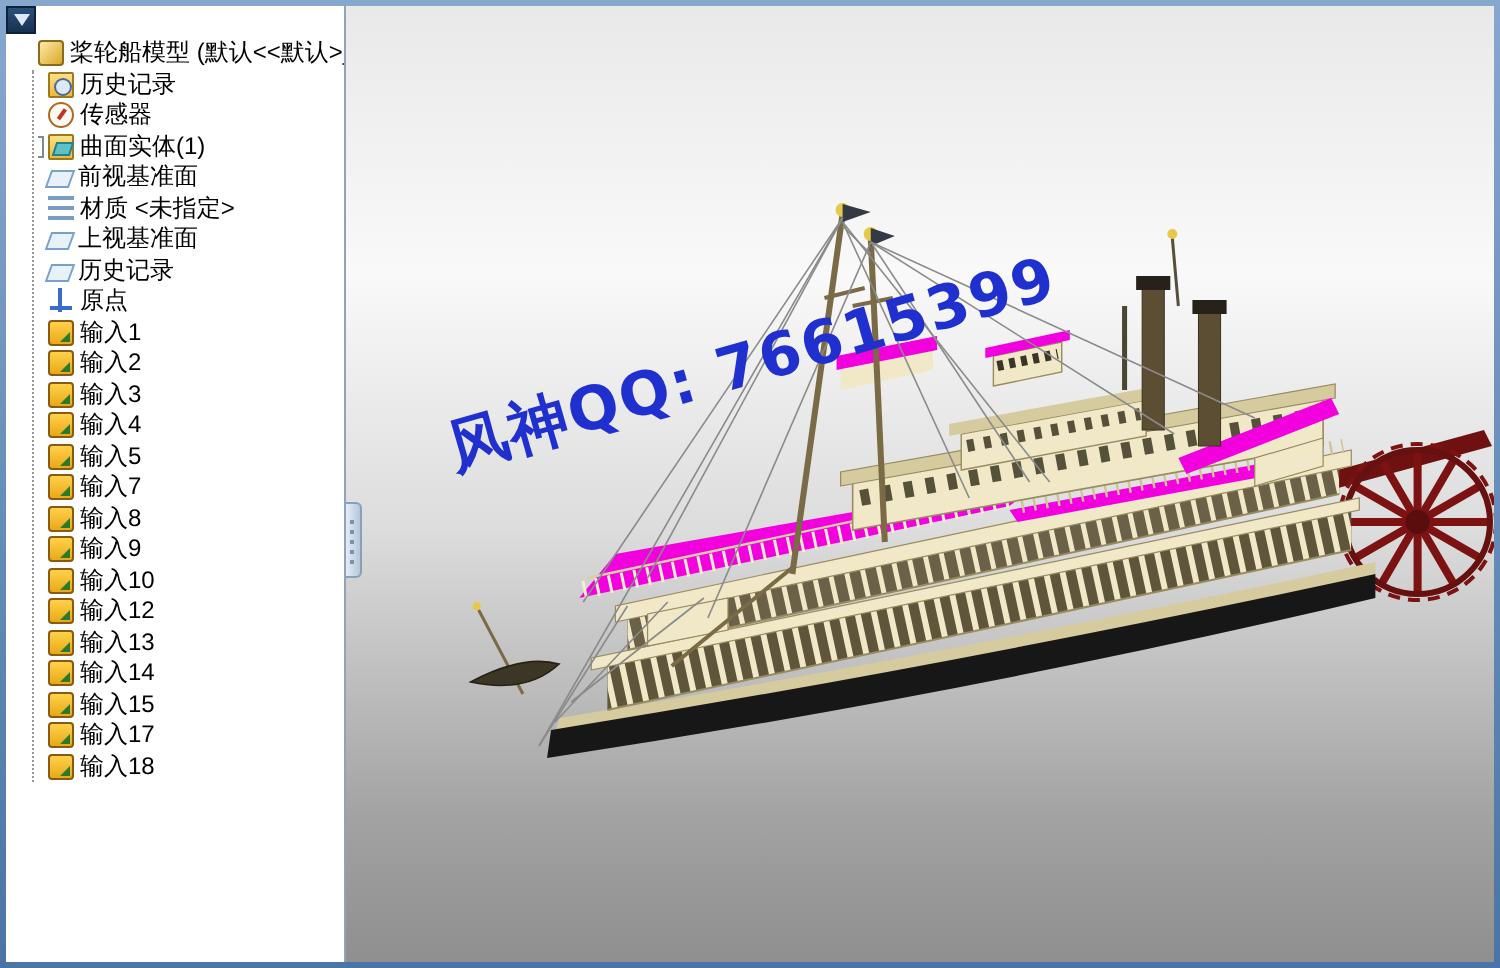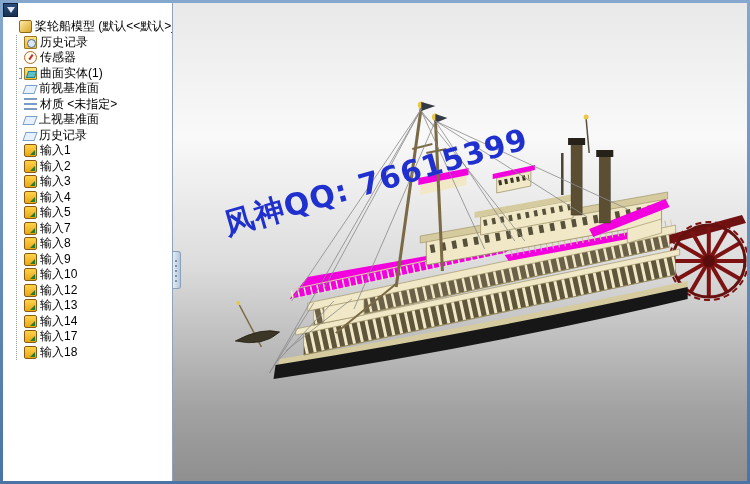--- a/index.html
+++ b/index.html
@@ -123,20 +123,25 @@
             <span class="ticon plane-icon"></span>
             <span class="tlabel">上视基准面</span>
           </div>
 
           <div class="tree-row">
             <span class="expander none"></span>
             <span class="ticon plane-icon"></span>
             <span class="tlabel">历史记录</span>
           </div>
 
+          <div class="tree-row">
+            <span class="expander none"></span>
+            <span class="ticon origin-icon"></span>
+            <span class="tlabel">原点</span>
+          </div>
 
           <div class="tree-row">
             <span class="expander none"></span>
             <span class="ticon imported-icon"></span>
             <span class="tlabel">输入1</span>
           </div>
 
           <div class="tree-row">
             <span class="expander none"></span>
             <span class="ticon imported-icon"></span>
@@ -198,20 +203,25 @@
             <span class="ticon imported-icon"></span>
             <span class="tlabel">输入13</span>
           </div>
 
           <div class="tree-row">
             <span class="expander none"></span>
             <span class="ticon imported-icon"></span>
             <span class="tlabel">输入14</span>
           </div>
 
+          <div class="tree-row">
+            <span class="expander none"></span>
+            <span class="ticon imported-icon"></span>
+            <span class="tlabel">输入15</span>
+          </div>
 
 
           <div class="tree-row">
             <span class="expander none"></span>
             <span class="ticon imported-icon"></span>
             <span class="tlabel">输入17</span>
           </div>
 
           <div class="tree-row">
             <span class="expander none"></span>

